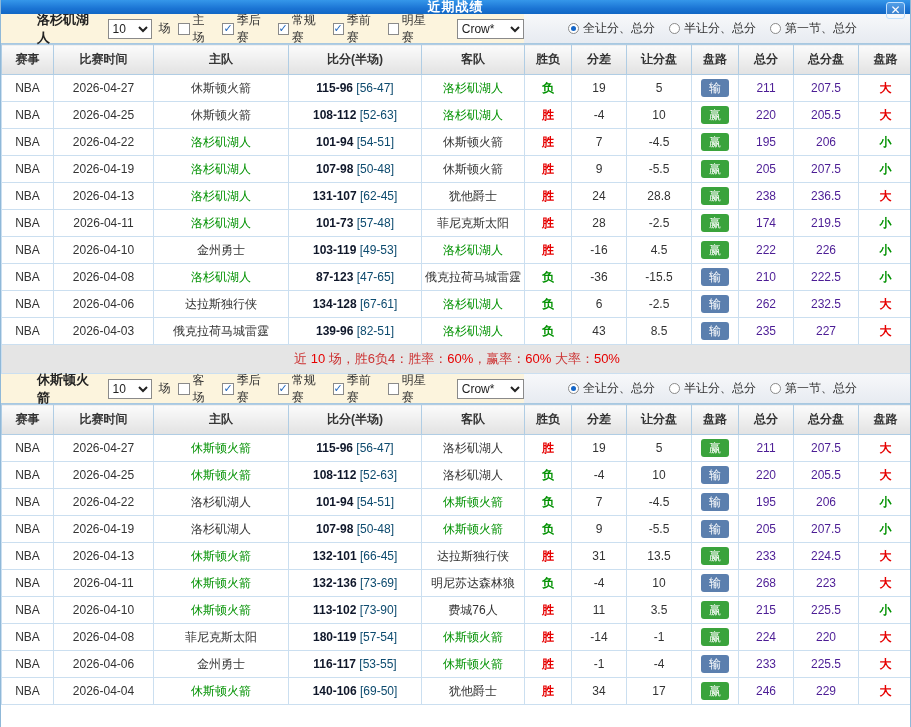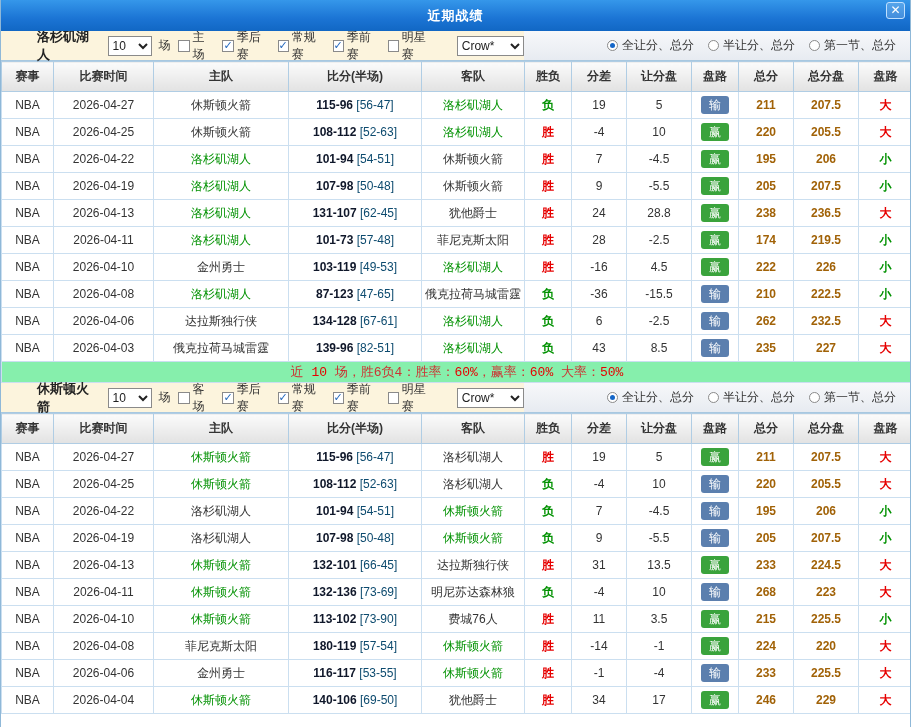--- a/index.html
+++ b/index.html
@@ -1,31 +1,31 @@
 <!DOCTYPE html>
 <html><head>
 <meta charset="utf-8">
 <style>
   * { box-sizing: border-box; margin: 0; padding: 0; }
   html,body { width: 911px; background:#fff; font-family:"Liberation Sans","DejaVu Sans",sans-serif; }
   .dialog { width:911px; height:727px; overflow:hidden; border-left:1px solid #8fb8d8; border-right:1px solid #8fb8d8; }
 
   
-  .titlebar { height:31px; background:linear-gradient(180deg,#3597ea 0%,#1b74d4 60%,#1167c4 100%);
+  .titlebar { height:14px; background:linear-gradient(180deg,#3597ea 0%,#1b74d4 60%,#1167c4 100%);
     display:flex; align-items:center; justify-content:center; position:relative; }
   .titlebar .title { color:#fff; font-size:13px; font-weight:bold; letter-spacing:1px; }
   .titlebar .close { position:absolute; right:5px; top:2px; width:19px; height:17px; border:1px solid #bfe0ff;
     border-radius:3px; background:rgba(255,255,255,0.18); color:#fff; font-size:12px; line-height:15px;
     text-align:center; cursor:pointer; font-weight:bold; }
 
   
   .filterbar { height:30px; display:flex; border-bottom:1px solid #a8c8e0; }
   .filter-left { flex:0 0 523px; background:#fcf4dd; display:flex; align-items:center; gap:6px; padding-left:36px; }
   .filter-right { flex:1; background:linear-gradient(180deg,#f7f8fa,#e7ebf1); display:flex; align-items:center;
-    gap:14px; padding-left:83px; }
+    gap:14px; padding-left:44px; }
   .team-name { font-size:13px; font-weight:bold; color:#222; margin-right:4px; }
   select { font-size:12px; height:20px; border:1px solid #8a8a8a; background:#fff; color:#222; }
   .games-select { width:48px; }
   .odds-select { width:72px; margin-left:16px; }
   .suffix { font-size:12px; color:#333; margin-right:2px; }
   .cb-group { display:flex; align-items:center; gap:8px; }
   .cb-item { display:flex; align-items:center; gap:3px; cursor:pointer; }
   .cb-box { width:12px; height:12px; border:1px solid #8a8a8a; background:#fff; display:inline-flex;
     align-items:center; justify-content:center; font-size:11px; line-height:1; color:#2266bb; font-weight:bold; }
   .cb-label { font-size:12px; color:#333; }
@@ -42,24 +42,24 @@
     font-size:12px; color:#333; font-weight:bold; text-align:center; }
   td { height:27px; border:1px solid #cbdff0; font-size:12px; color:#333; text-align:center; background:#fff; }
   .team.focus { color:#009100; }
   .score-num { color:#0f172a; font-weight:bold; }
   .half { color:#0c4a6e; }
   .res-win { color:#e60000; font-weight:bold; }
   .res-loss { color:#009100; font-weight:bold; }
   .badge { display:inline-block; min-width:28px; padding:2px 4px; border-radius:3px; color:#fff; font-size:12px; line-height:14px; }
   .badge.win { background:#3aa33c; }
   .badge.lose { background:#5b7fae; }
-  .num-blue { color:#a16207;font-weight:bold; }
+  .num-blue { color:#4c1d95; }
   .big { color:#e60000; font-weight:bold; }
   .small { color:#009100; font-weight:bold; }
-  td.summary { height:21px; font-size:13px; background:#86efac;font-family:Liberation Mono, monospace; }
+  td.summary { height:29px; font-size:13px; background:#e5e5e5; }
   .sum-red { color:#e60000; }
   .sum-dark { color:#c33; }
 </style>
 </head>
 <body>
 
 <div class="dialog">
 
   <div class="titlebar">
     <span class="title">近期战绩</span>

